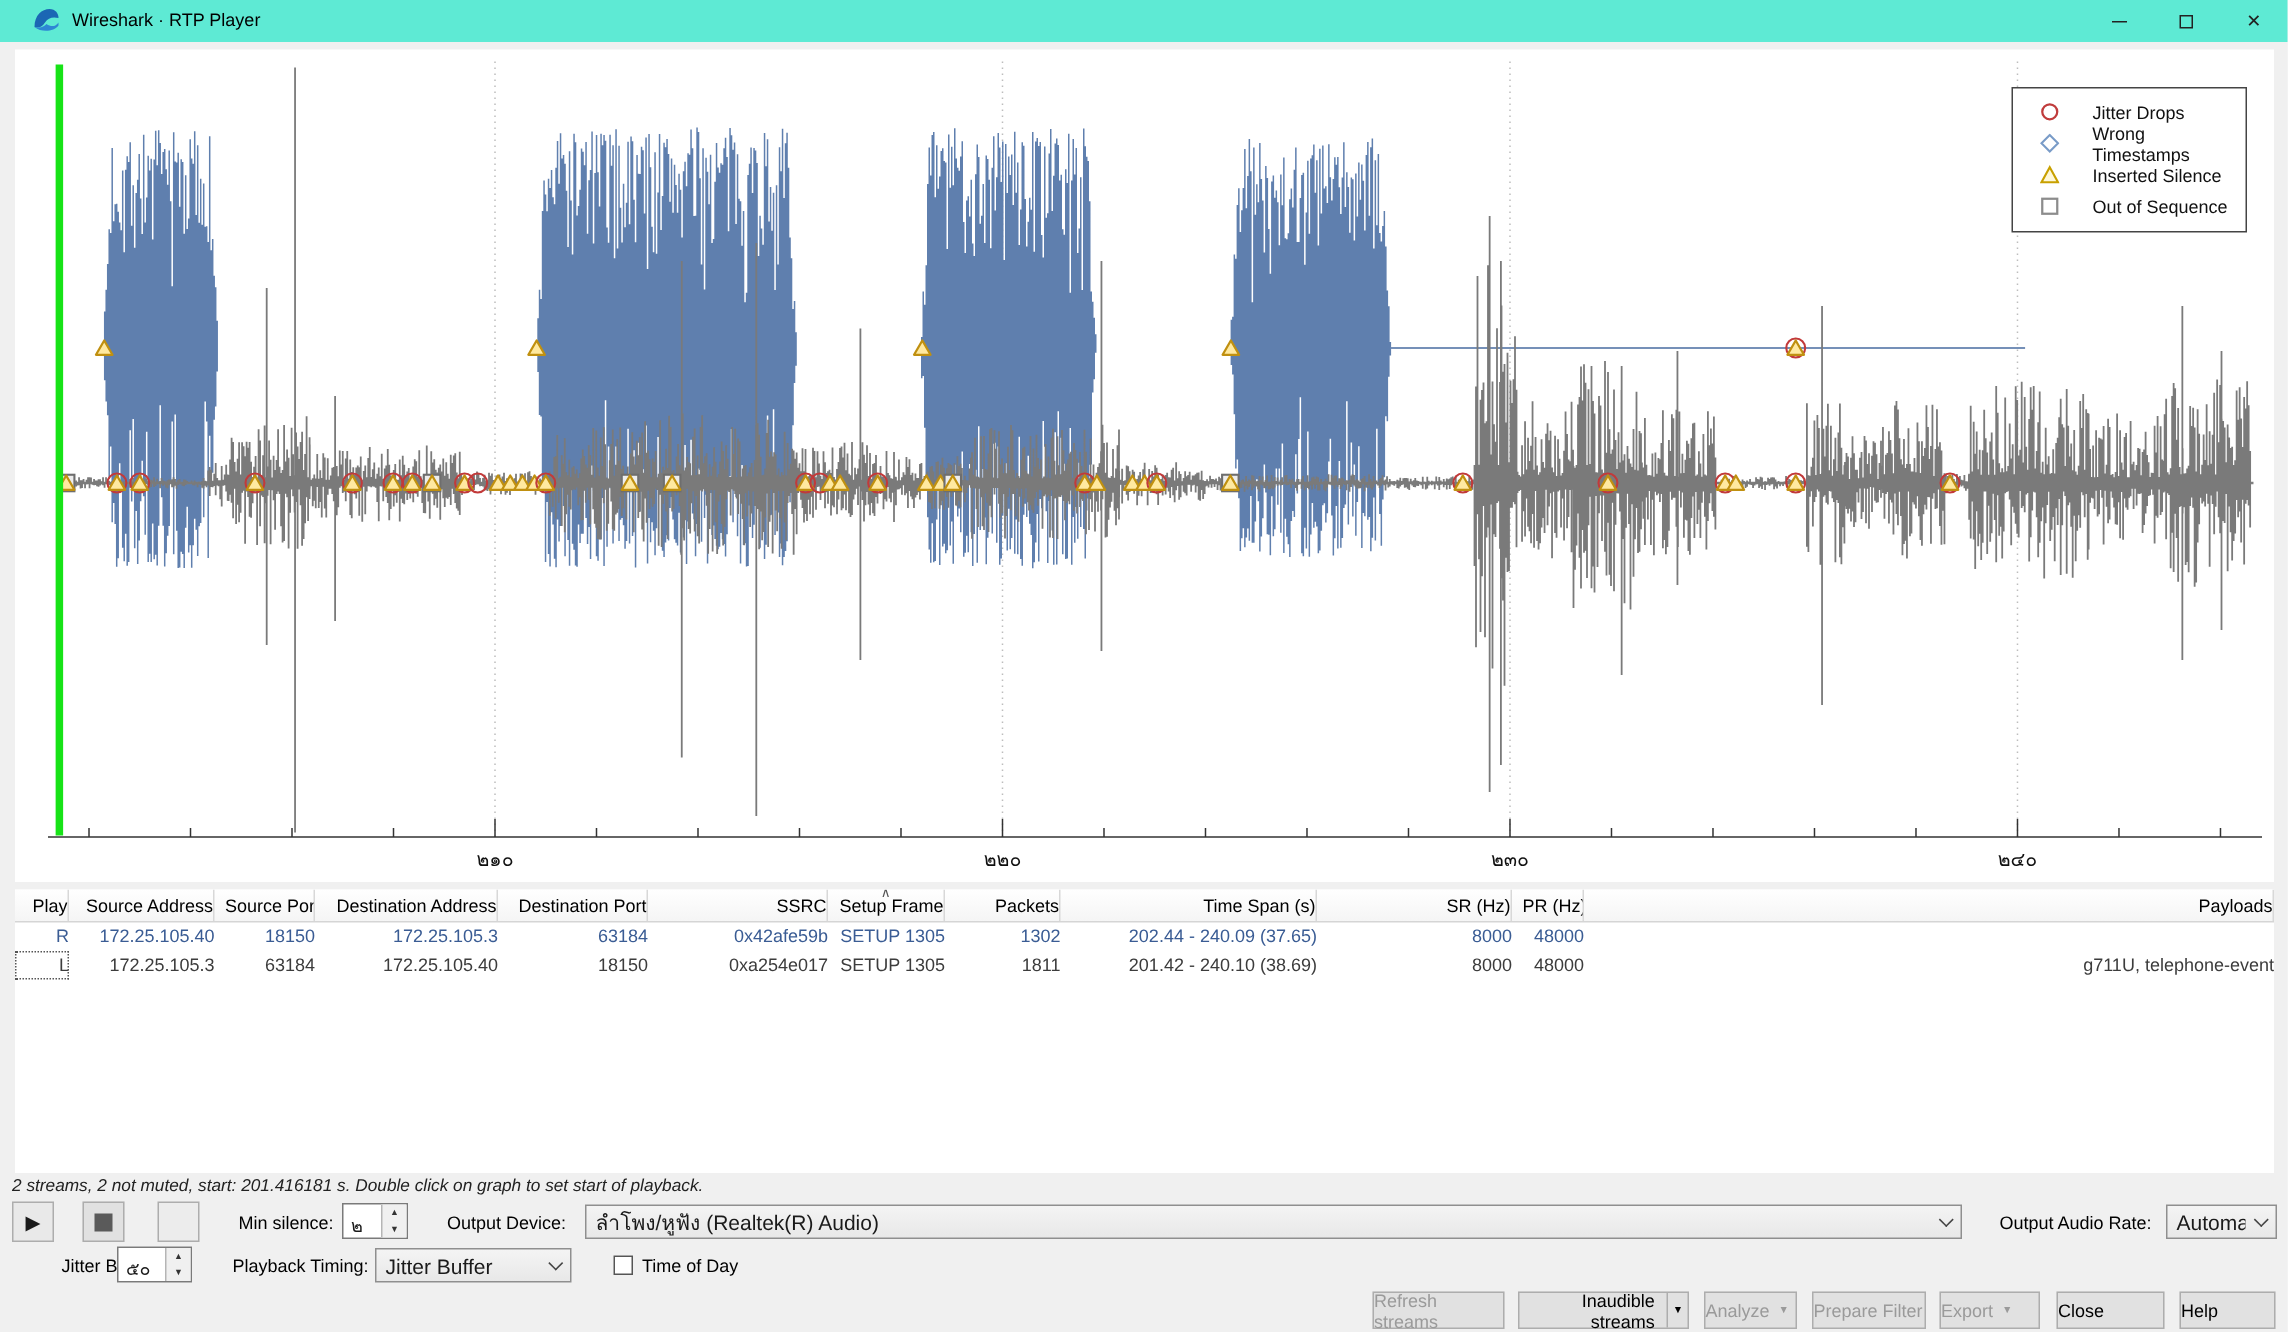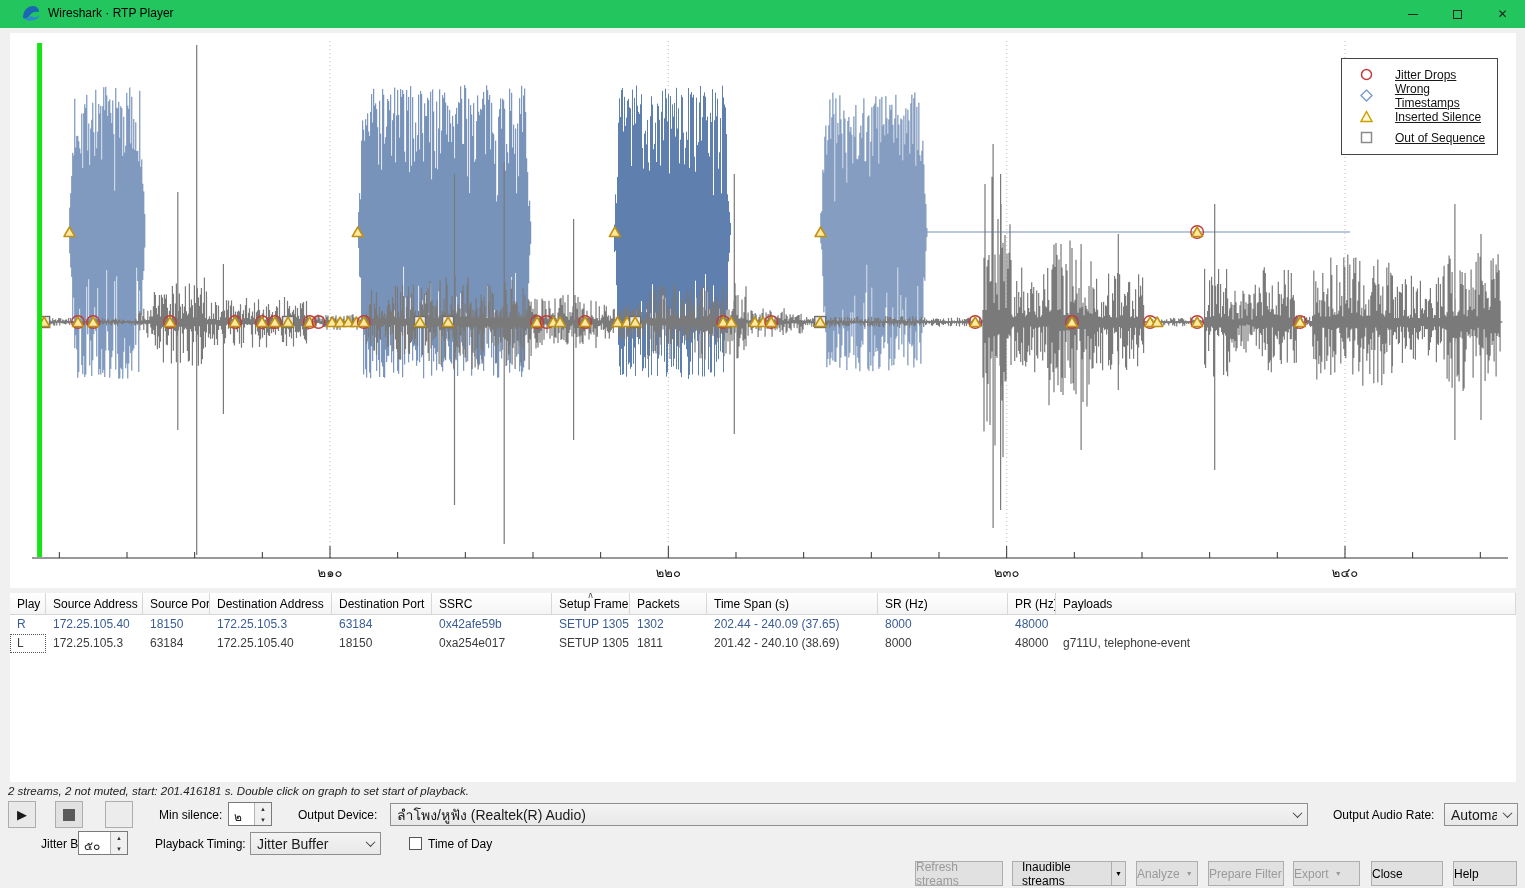--- a/index.html
+++ b/index.html
@@ -1,34 +1,34 @@
 <!DOCTYPE html>
 <html><head>
 <meta charset="utf-8">
 <style>
   * { margin:0; padding:0; box-sizing:border-box; }
   html,body { width:1525px; height:888px; overflow:hidden;
     font-family:"Liberation Sans","DejaVu Sans",sans-serif; font-size:12px; color:#1a1a1a;
     background:#f0f0f0; }
   
-  .titlebar { position:absolute; left:0; top:0; width:1525px; height:28px; background:#22c55e; }
+  .titlebar { position:absolute; left:0; top:0; width:1525px; height:28px; background:#5eead4; }
   .titlebar .appicon { position:absolute; left:22px; top:5px; width:18px; height:18px; }
   .titlebar .title { position:absolute; left:48px; top:6px; font-size:12px; color:#000; }
   .winbtn { position:absolute; top:0; width:45px; height:28px; display:flex; align-items:center; justify-content:center; color:#222; font-size:12px; }
   .winbtn.min { right:90px; } .winbtn.max { right:45px; } .winbtn.close { right:0; }
   .maxglyph { width:9px; height:9px; border:1px solid #222; }
   .minglyph { width:10px; height:0; border-top:1px solid #222; }
   
   .wavepanel { position:absolute; left:10px; top:33px; width:1506px; height:555px; background:#ffffff; }
-  .legend { position:absolute; right:18px; top:25px; width:157px; background:#fff; border:1px solid #444; padding:5px 0 6px 0;text-decoration:underline; }
+  .legend { position:absolute; right:18px; top:25px; width:157px; background:#fff; border:1px solid #444; padding:5px 0 6px 0; }
   .legend-row { display:flex; align-items:center; height:21px; }
   .legend-row svg { margin-left:18px; }
   .legend-row .ltext { margin-left:22px; font-size:12px; color:#111; }
   
-  .tablepanel { position:absolute; left:10px; top:593px; width:1506px; height:189px; background:#ffffff; overflow:hidden; }
+  .tablepanel { position:absolute; left:10px; top:593px; width:1506px; height:189px; background:#ffffff; overflow:hidden;text-align:right; }
   .thead, .trow { display:grid; grid-template-columns:36px 97px 67px 122px 100px 120px 78px 77px 171px 130px 48px 1fr; }
   .thead { height:22px; border-bottom:1px solid #d5d5d5; background:linear-gradient(#ffffff,#f5f5f5); }
   .th { position:relative; padding:4px 0 0 7px; font-size:12px; color:#000; border-right:1px solid #d8d8d8; white-space:nowrap; overflow:hidden; }
   .sortmark { position:absolute; top:-3px; left:50%; transform:translateX(-50%); font-size:9px; color:#555; }
   .trow { height:19px; }
   .td { padding:2px 0 0 7px; font-size:12px; white-space:nowrap; overflow:hidden; }
   .trow.rowR .td { color:#3a5c94; }
   .trow.rowL .td { color:#3c3c3c; }
   .td.focuscell { outline:1px dotted #555; outline-offset:-1px; }
   
@@ -300,21 +300,21 @@
       <div class="chevglyph"></div>
     </div>
 </div>
 
 <div class="checkbox" style="left:409px; top:837px;"></div>
 <span class="ctl-label" style="left:428px; top:837px;">Time of Day</span>
 
 <div class="bbtn disabled" style="left:915px; width:88px;">
   <span>Refresh streams</span>
 </div>
-<div class="bbtn" style="left:1012px; width:114px; justify-content:flex-start; padding-left:9px;">
+<div class="bbtn" style="left:1012px; width:114px; justify-content:flex-start; padding-left:9px;text-align:right;">
   <span>Inaudible streams</span>
     <span class="split">▼</span>
 </div>
 <div class="bbtn disabled" style="left:1136px; width:62px;">
   <span>Analyze</span>
     <span class="arr">▼</span>
 </div>
 <div class="bbtn disabled" style="left:1208px; width:76px;">
   <span>Prepare Filter</span>
 </div>

